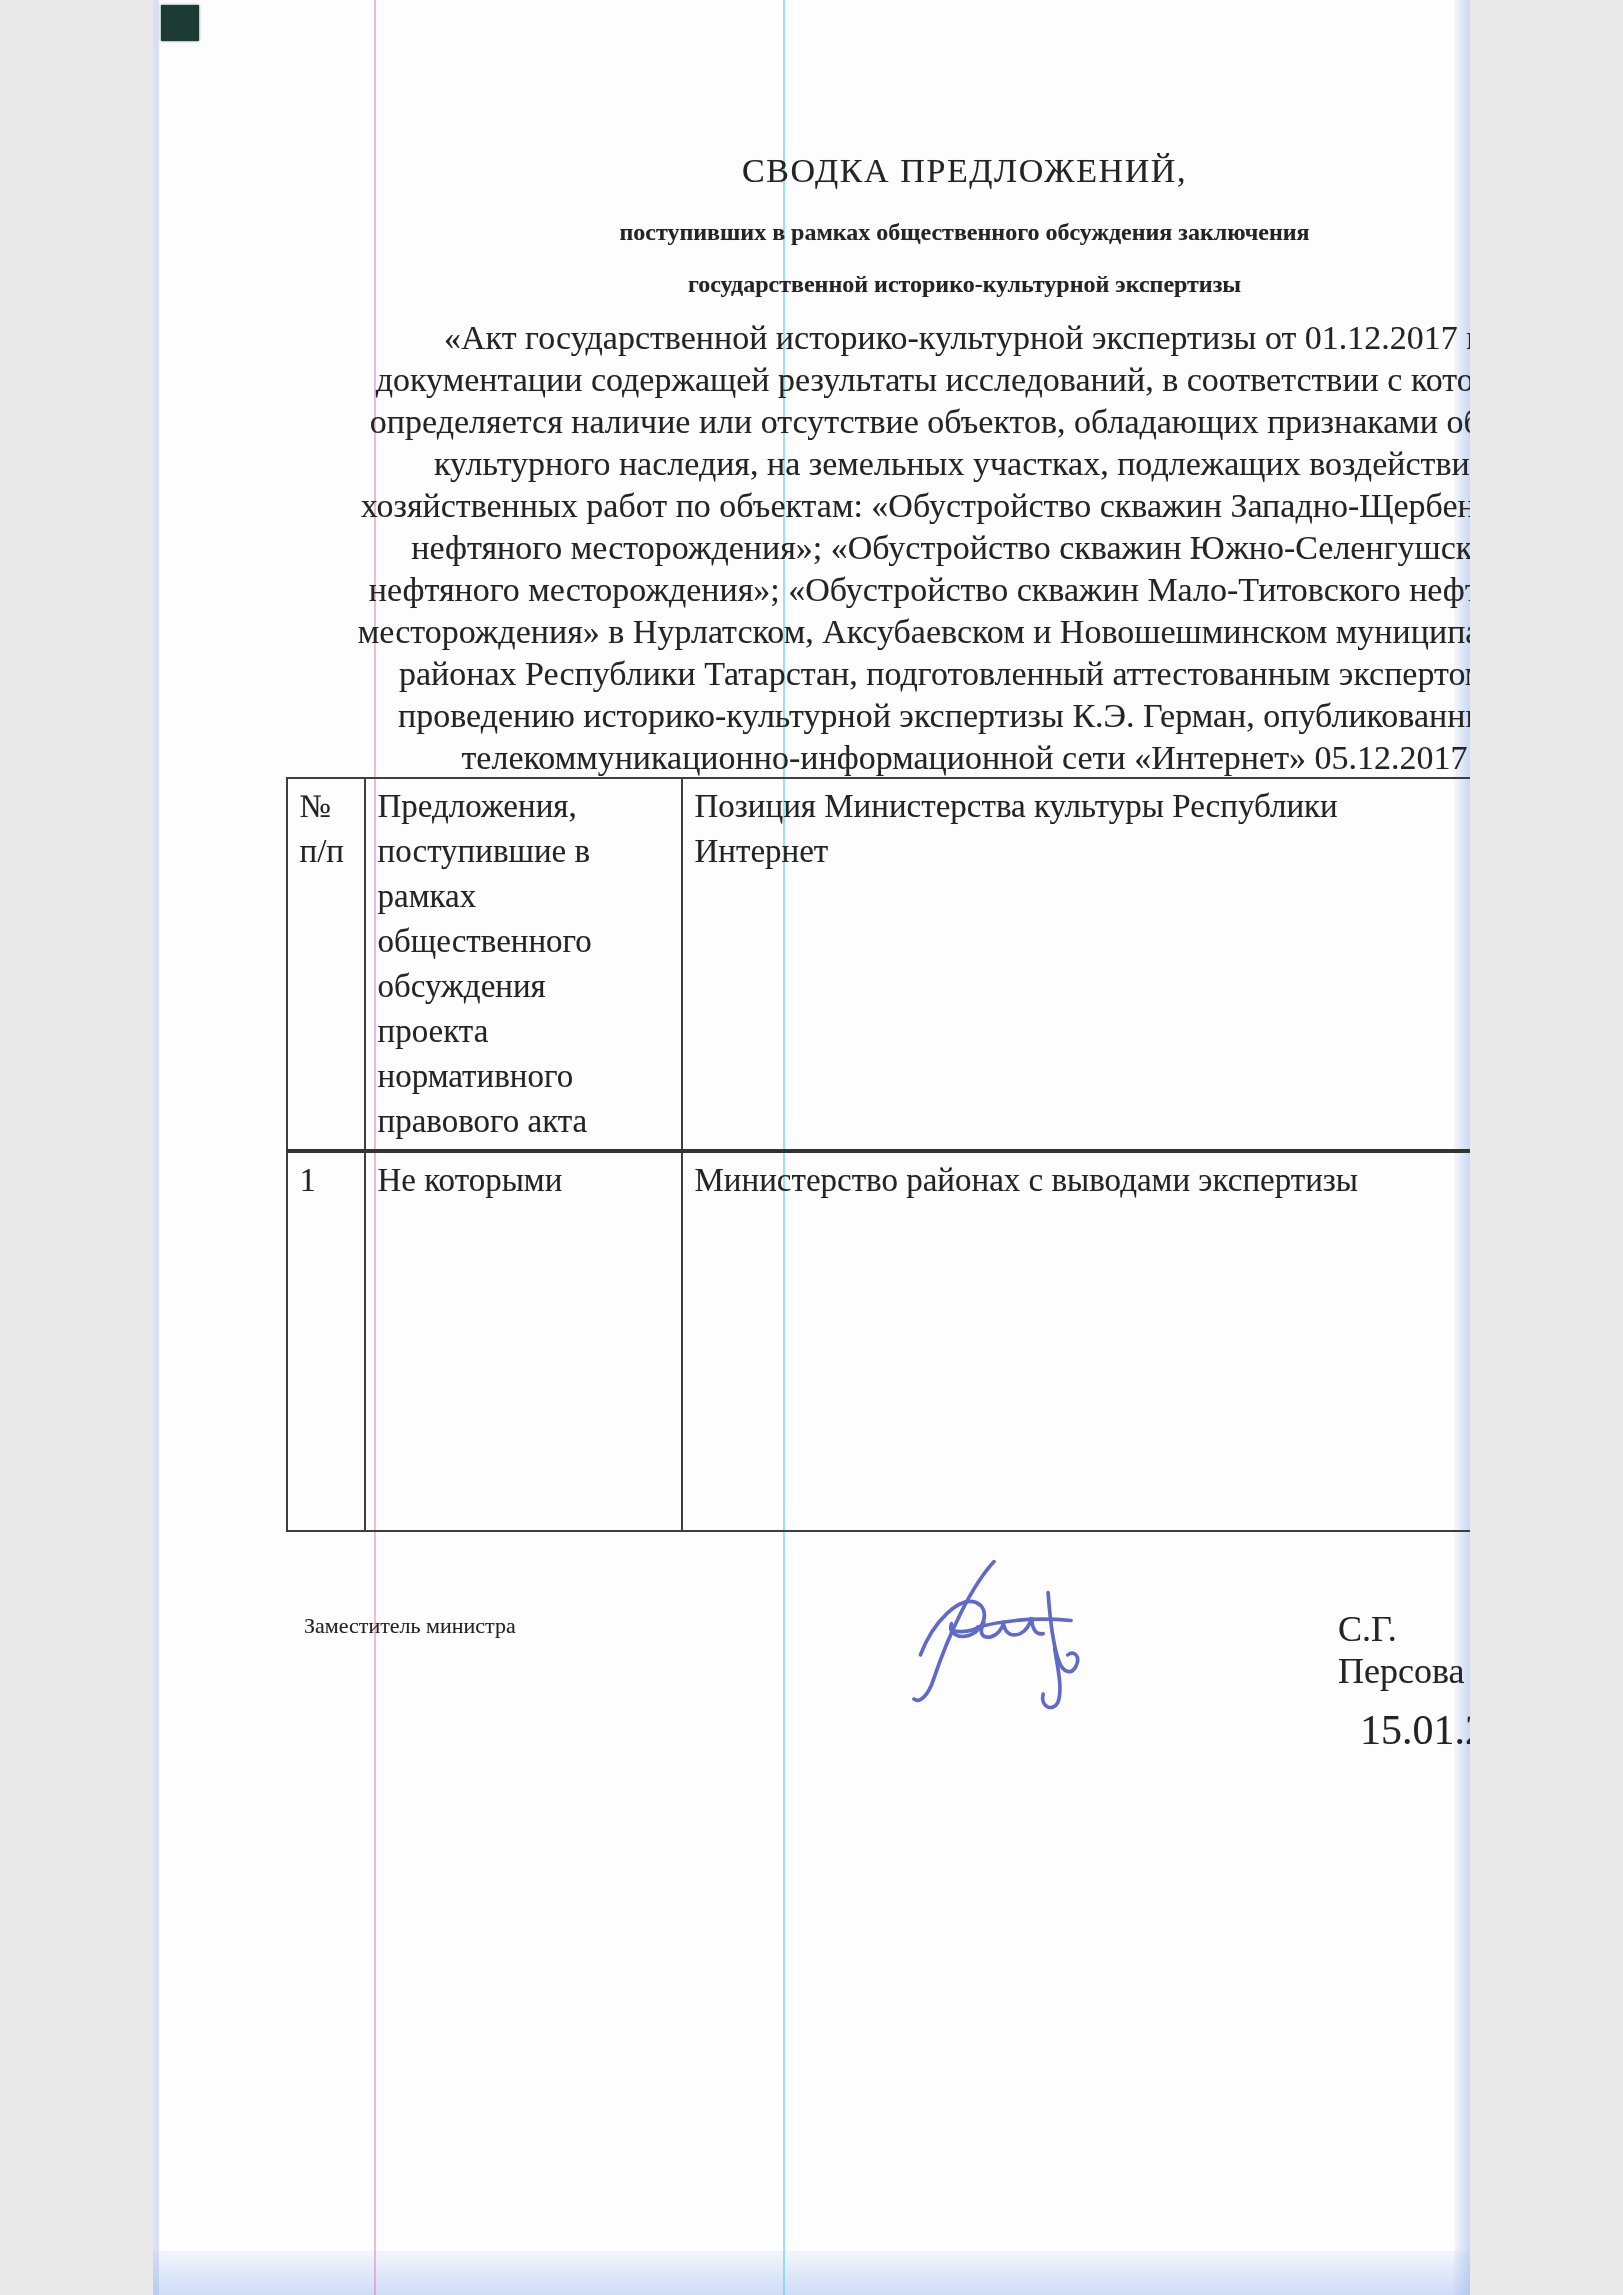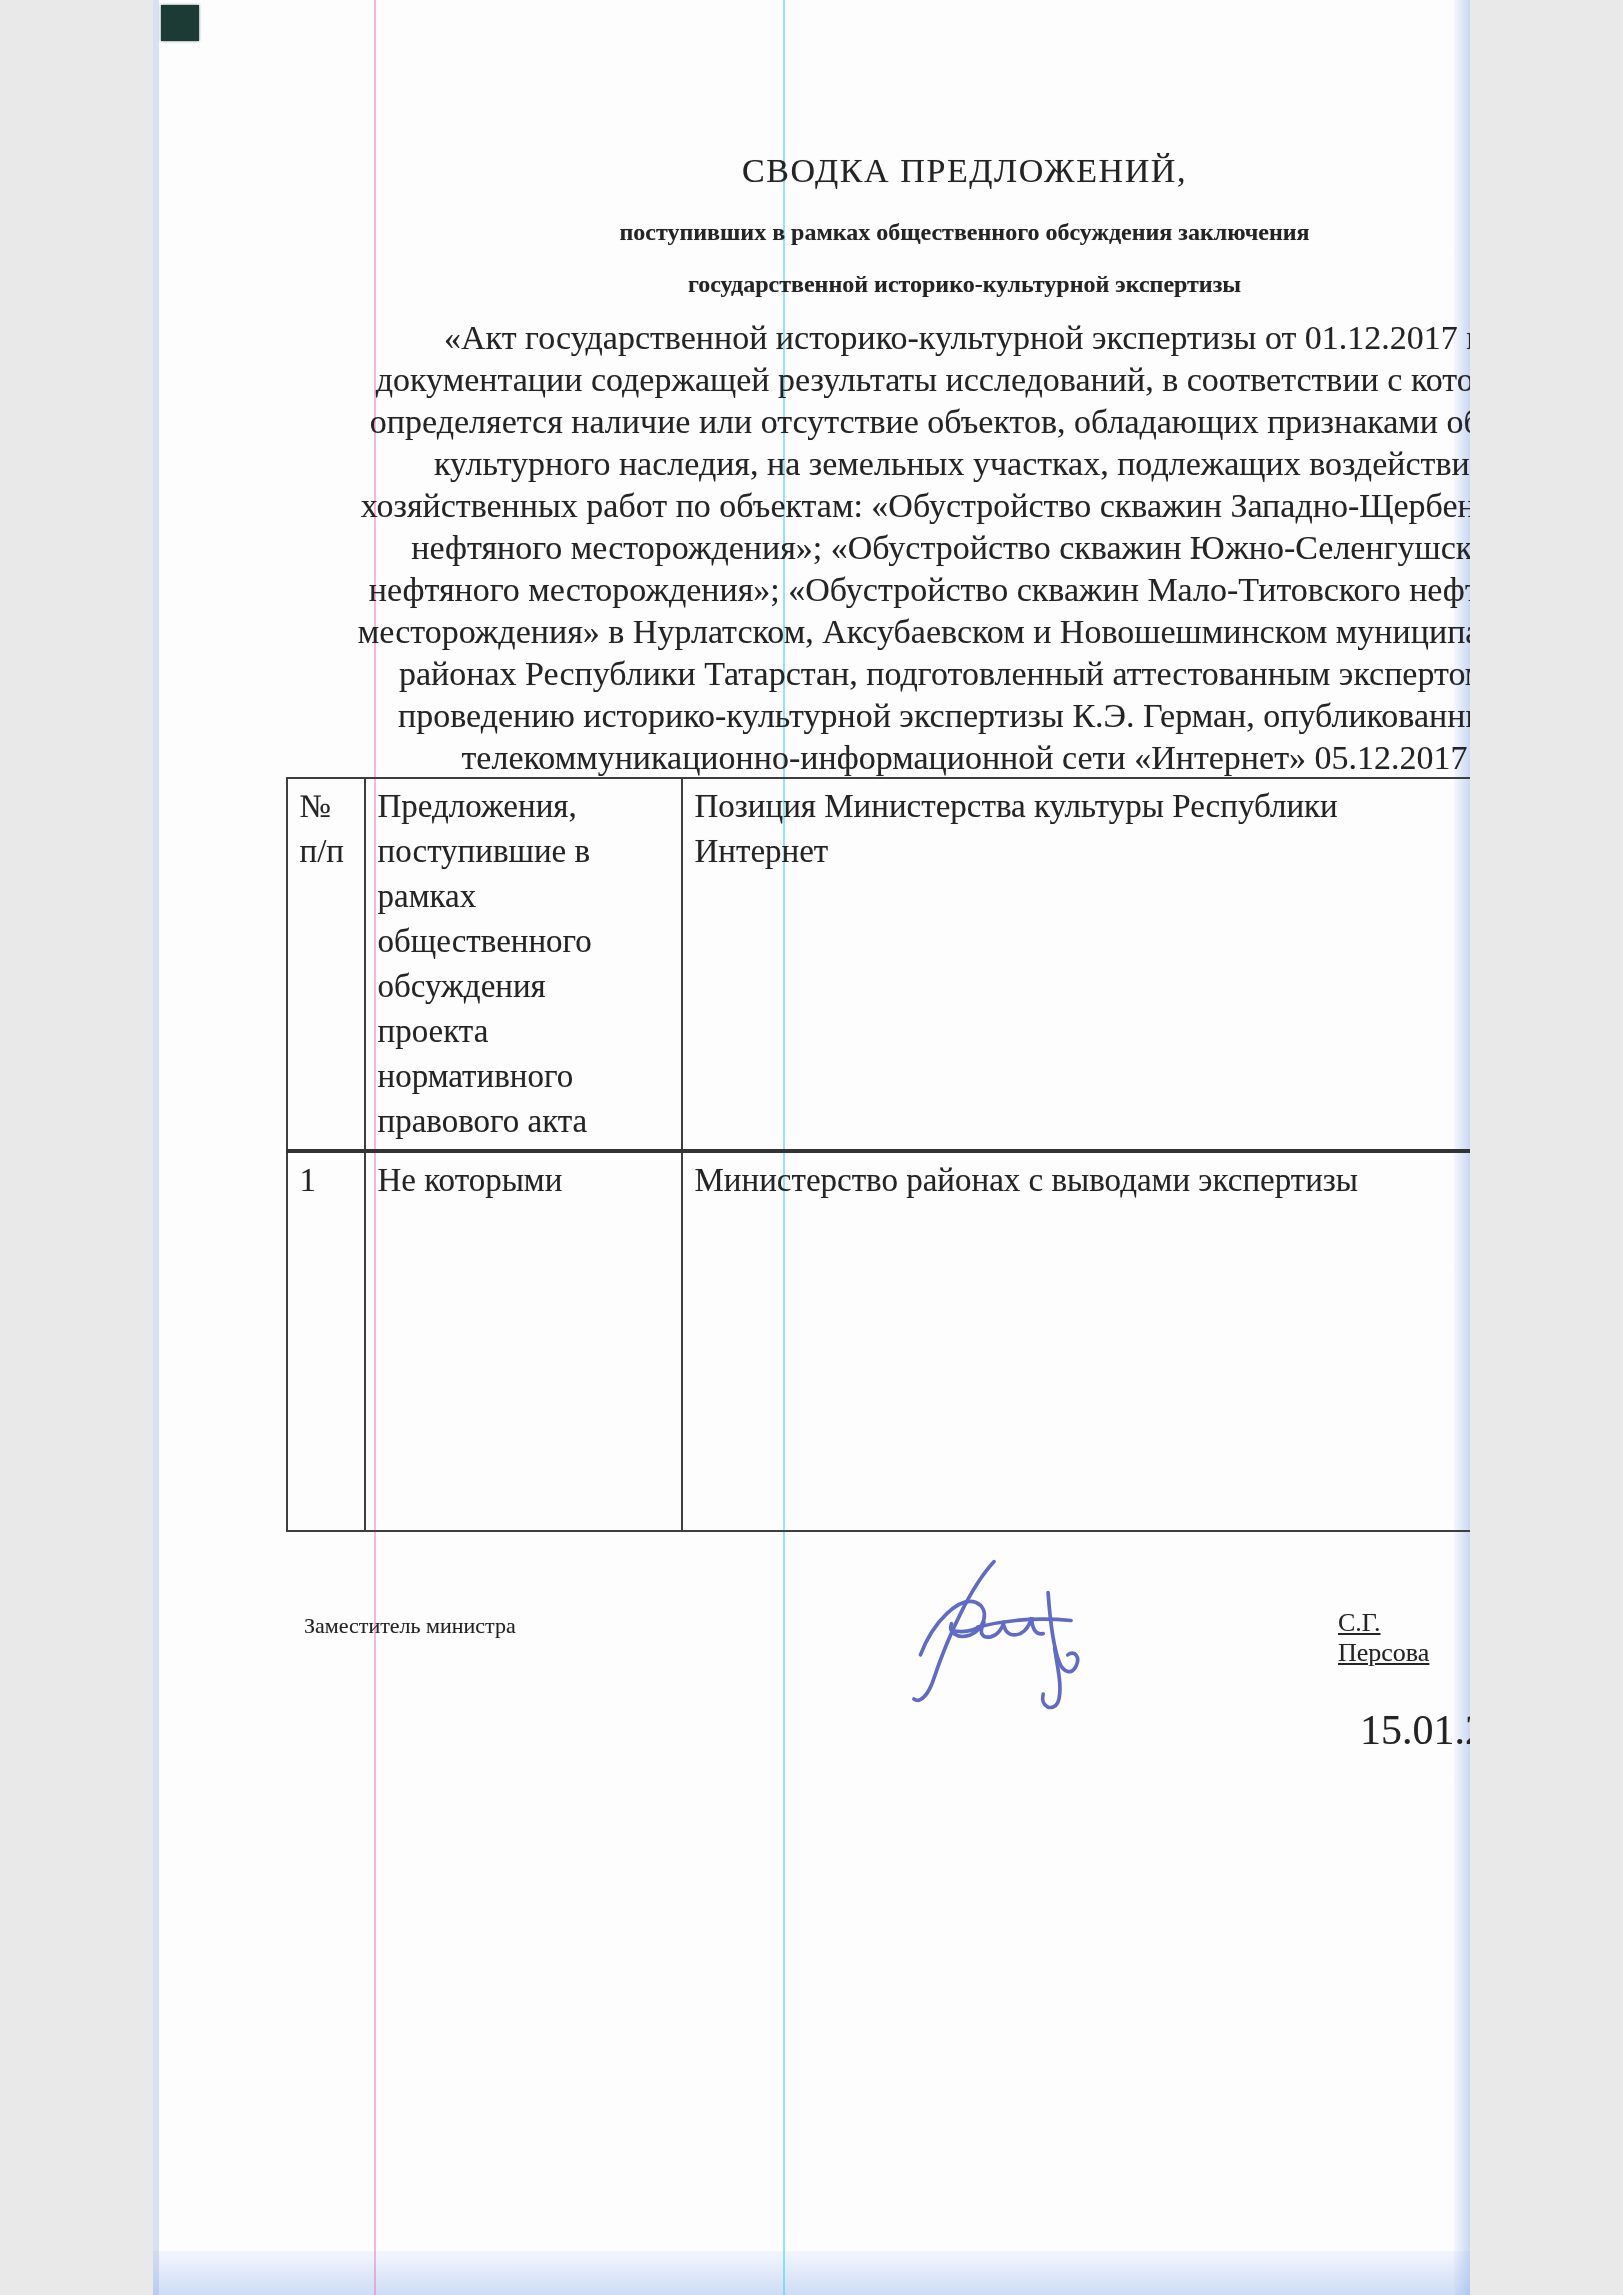--- a/index.html
+++ b/index.html
@@ -40,21 +40,21 @@
     font-size:33px;line-height:45px;
     padding:4.9px 9.8px 4.9px 11.5px;
     white-space:pre-line;
     text-shadow:0 0 0.8px rgba(60,60,60,.3);
   }
   tr.hdr{height:348px;}
   tr.hdr td{border-bottom:4.1px solid #333;}
   tr.data{height:380px;}
   
   .sig-role{position:absolute;left:151px;top:1613px;font-size:22px;text-shadow:0 0 0.8px rgba(60,60,60,.3);}
-  .sig-name{position:absolute;left:1185px;top:1608px;font-size:26px;text-shadow:0 0 0.8px rgba(60,60,60,.3);text-decoration:underline;}
+  .sig-name{position:absolute;left:1185px;top:1608px;font-size:36px;text-shadow:0 0 0.8px rgba(60,60,60,.3);}
   .sig-date{position:absolute;left:1207px;top:1706px;font-size:42px;text-shadow:0 0 0.8px rgba(60,60,60,.3);}
   .sig-ink{position:absolute;left:720px;top:1550px;width:270px;height:168px;}
 </style>
 </head>
 <body>
 
 <div class="page">
 
   <div class="edge-left"></div>
   <div class="edge-right"></div>

